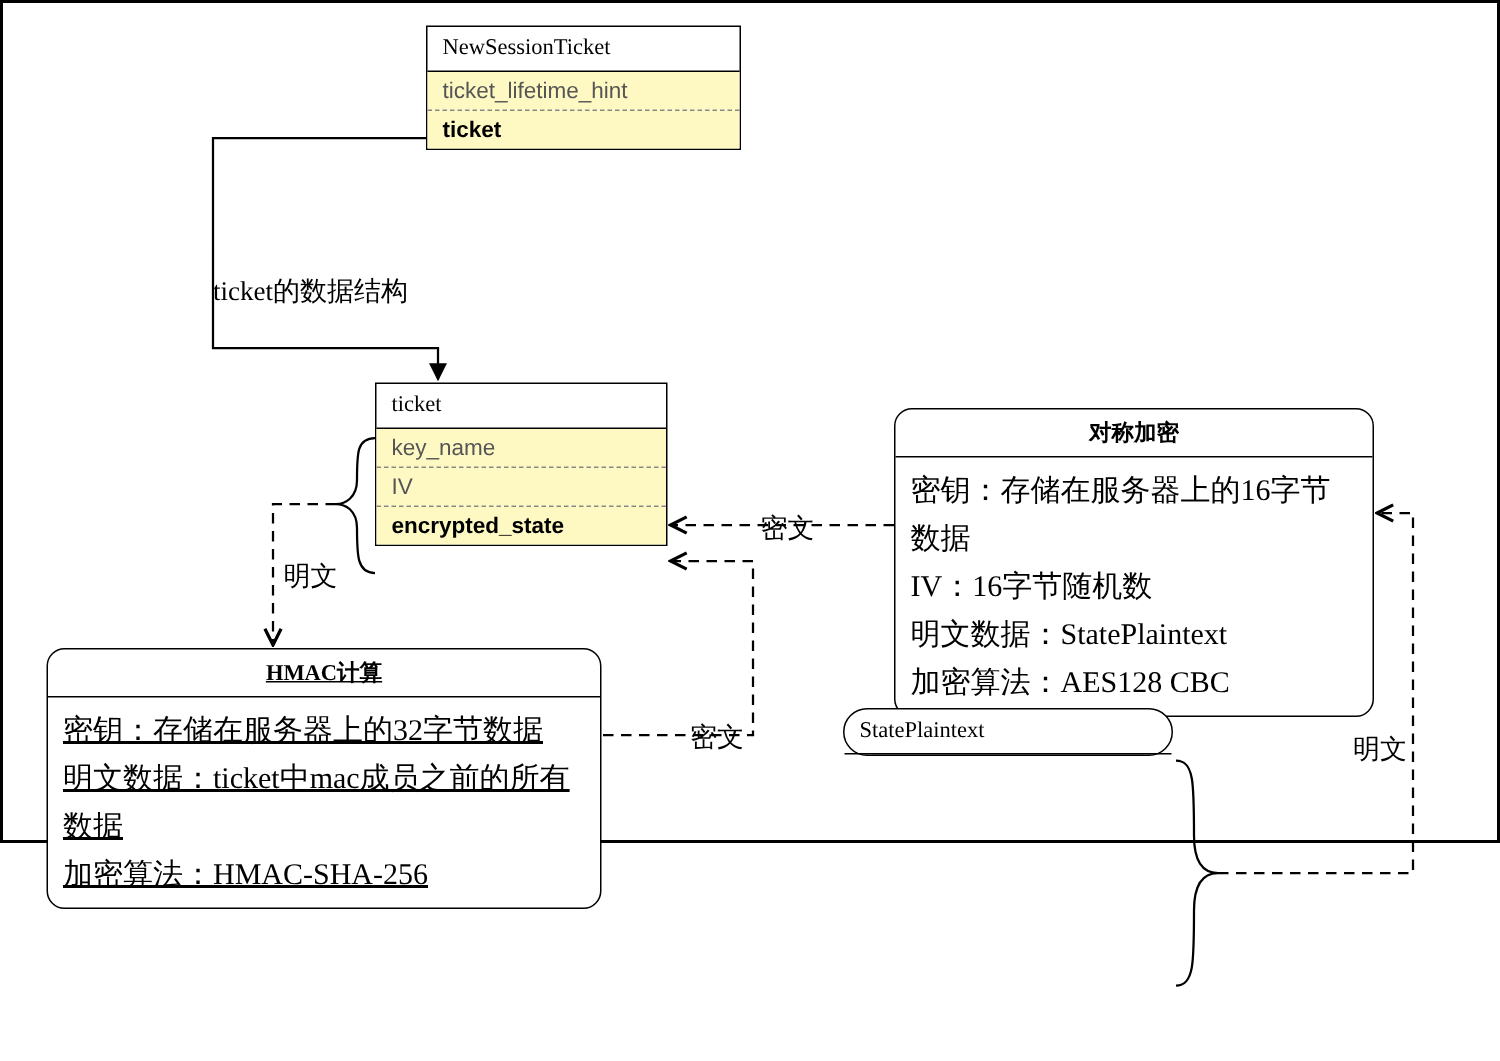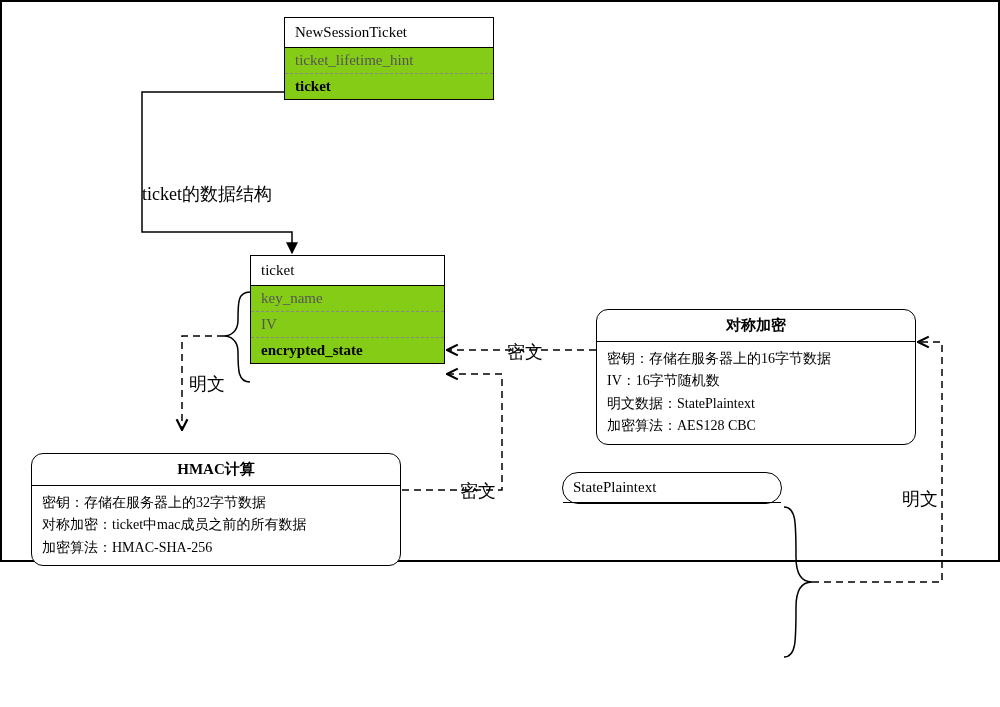--- a/index.html
+++ b/index.html
@@ -18,45 +18,45 @@
     height: 562px;
     border: 2px solid #000;
     box-sizing: border-box;
   }
   .box {
     position: absolute;
     border: 1.5px solid #000;
     background: #fff;
     box-sizing: border-box;
   }
-  .rounded { border-radius: 12px; margin-top: 37px; }
+  .rounded { border-radius: 12px; }
   .title {
     padding: 6px 10px;
     border-bottom: 1.5px solid #000;
     font-weight: normal;
     box-sizing: border-box;
   }
   .title.center { text-align: center; font-weight: bold; }
   .body {
     box-sizing: border-box;
   }
   .row {
     padding: 4px 10px;
-    background: #84cc16;
+    background: #fef9c3;
     border-bottom: 1px dashed #888;
-    font-family: Liberation Serif, serif;
+    font-family: Liberation Sans, sans-serif;
     color: #555;
     box-sizing: border-box;
   }
   .row:last-child { border-bottom: none; }
   .row.bold { font-weight: bold; color: #000; }
   .textbody {
     padding: 6px 10px;
     line-height: 1.6;
-    font-size: 14px;
+    font-size: 20px;
   }
   svg.overlay {
     position: absolute;
     left: 0; top: 0;
     width: 996px; height: 703px;
     pointer-events: none;
   }
   .lbl {
     position: absolute;
     font-size: 18px;
@@ -88,25 +88,25 @@
   <div class="box rounded" style="left:594px; top:270px; width:320px;">
     <div class="title center">对称加密</div>
     <div class="textbody">
       <div>密钥：存储在服务器上的16字节数据</div>
       <div>IV：16字节随机数</div>
       <div>明文数据：StatePlaintext</div>
       <div>加密算法：AES128 CBC</div>
     </div>
   </div>
 
-  <div class="box rounded" style="left:29px; top:414px; width:370px;">
+  <div class="box rounded" style="left:29px; top:430px; width:370px;text-decoration:underline;">
     <div class="title center">HMAC计算</div>
     <div class="textbody">
       <div>密钥：存储在服务器上的32字节数据</div>
-      <div>对称加密：ticket中mac成员之前的所有数据</div>
+      <div>明文数据：ticket中mac成员之前的所有数据</div>
       <div>加密算法：HMAC-SHA-256</div>
     </div>
   </div>
 
   <div class="box" style="left:560px; top:470px; width:220px;border-radius:29px;">
     <div class="title">StatePlaintext</div>
   </div>
 
   <div class="lbl" style="left:140px; top:180px;">ticket的数据结构</div>
   <div class="lbl" style="left:187px; top:370px;">明文</div>

